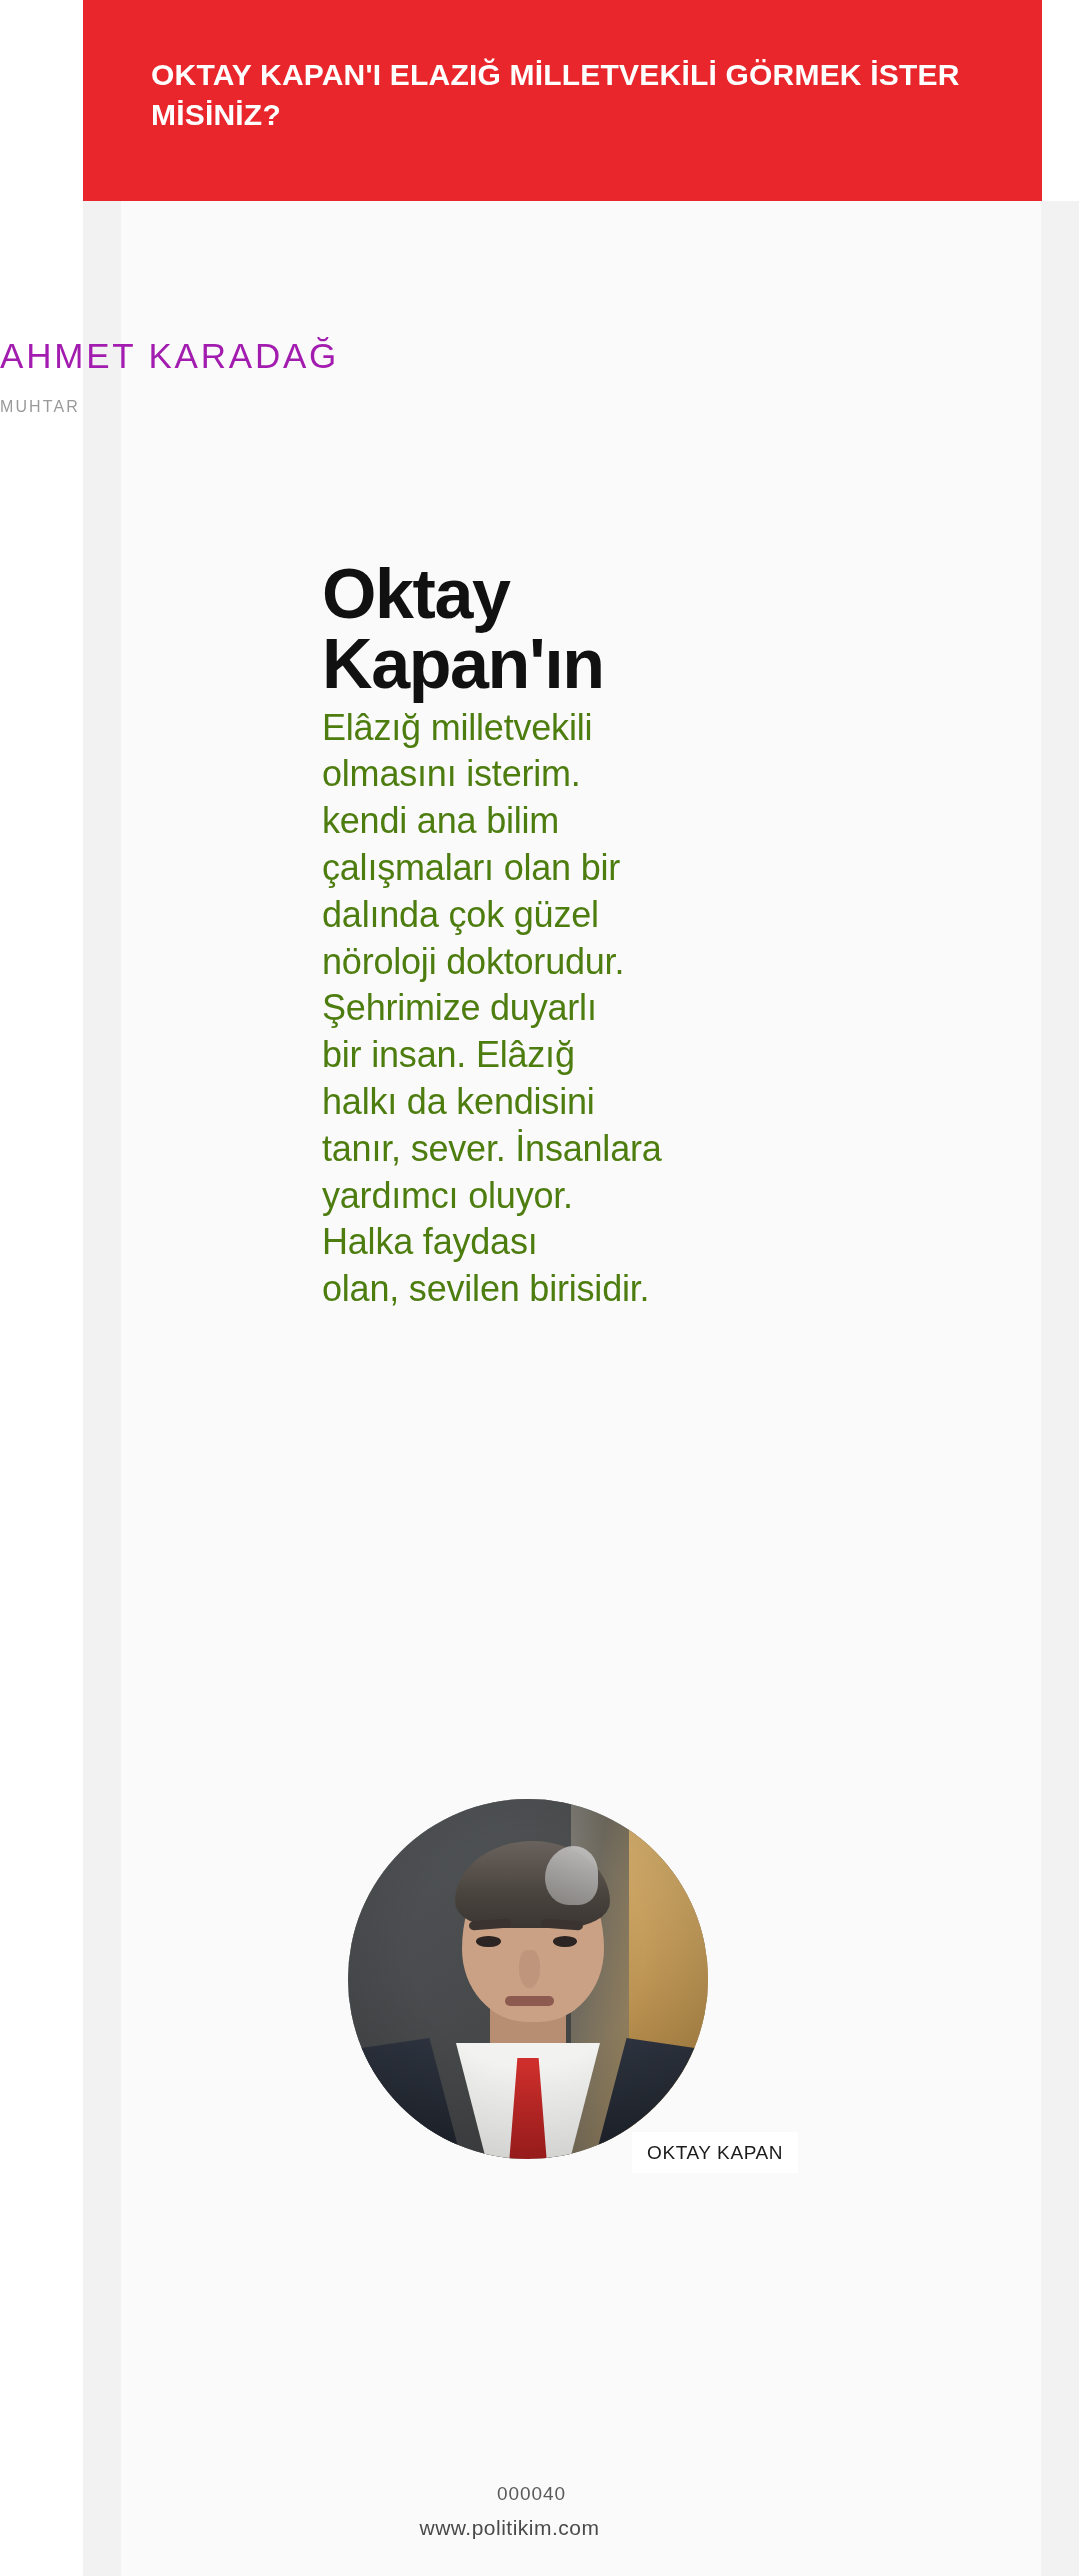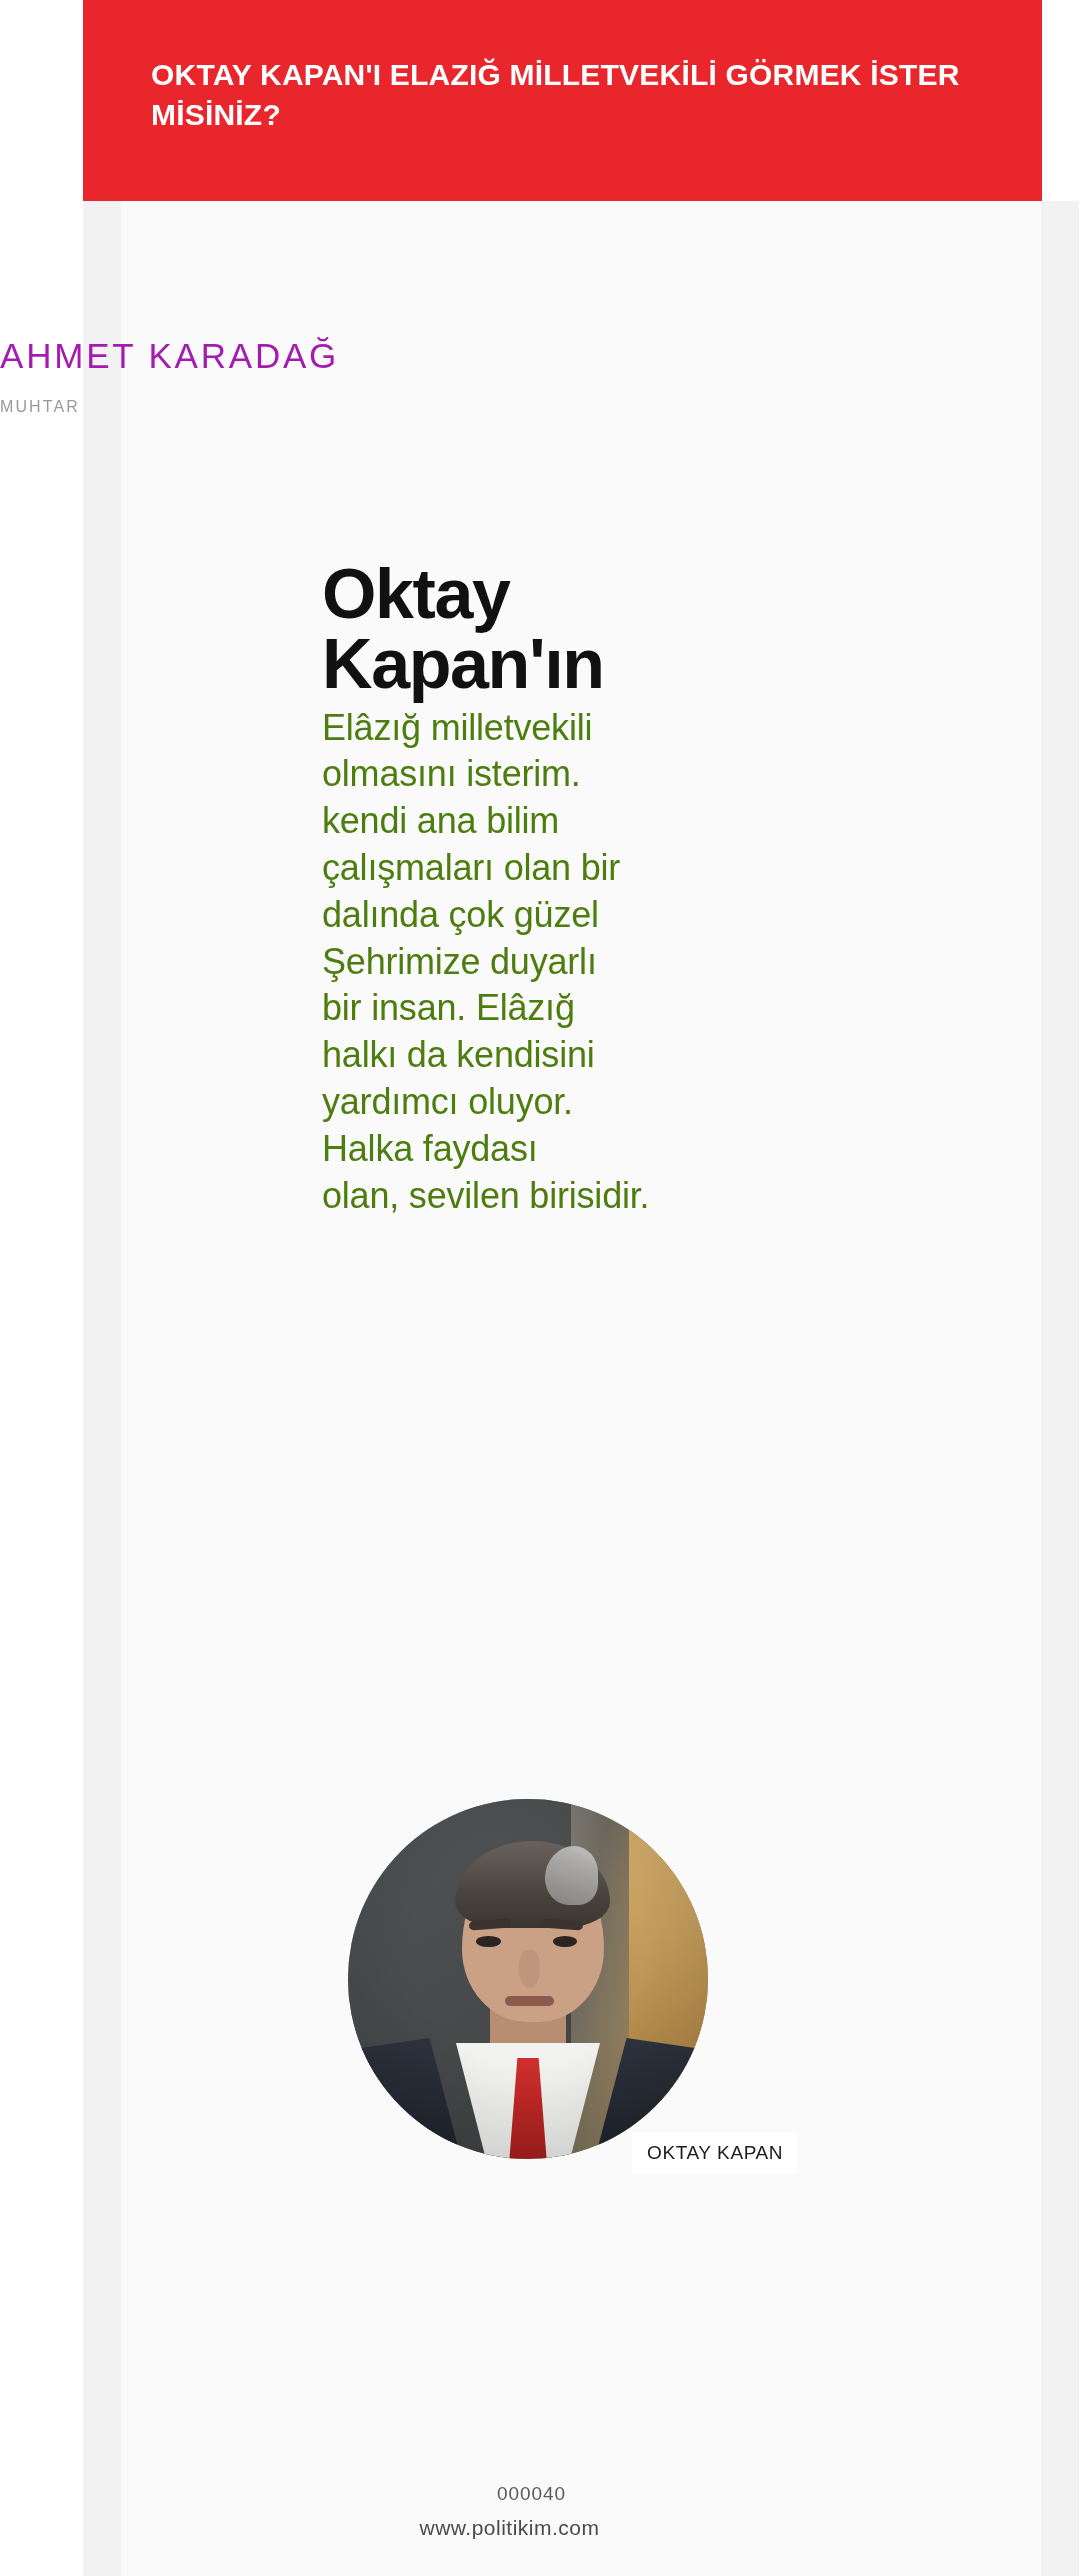--- a/index.html
+++ b/index.html
@@ -300,23 +300,25 @@
     <div class="headline">
       <span class="l1">Oktay</span>
       <span class="l2">Kapan'ın</span>
     </div>
     <div class="body-text">
       <span>Elâzığ milletvekili</span>
       <span>olmasını isterim.</span>
       <span>kendi ana bilim</span>
       <span>çalışmaları olan bir</span>
       <span>dalında çok güzel</span>
+      <span>nöroloji doktorudur.</span>
       <span>Şehrimize duyarlı</span>
       <span>bir insan. Elâzığ</span>
       <span>halkı da kendisini</span>
+      <span>tanır, sever. İnsanlara</span>
       <span>yardımcı oluyor.</span>
       <span>Halka faydası</span>
       <span>olan, sevilen birisidir.</span>
     </div>
   </div>
 
   <div class="portrait-wrap">
     <div class="portrait">
       <div class="p-bg"></div>
       <div class="p-walldark"></div>

